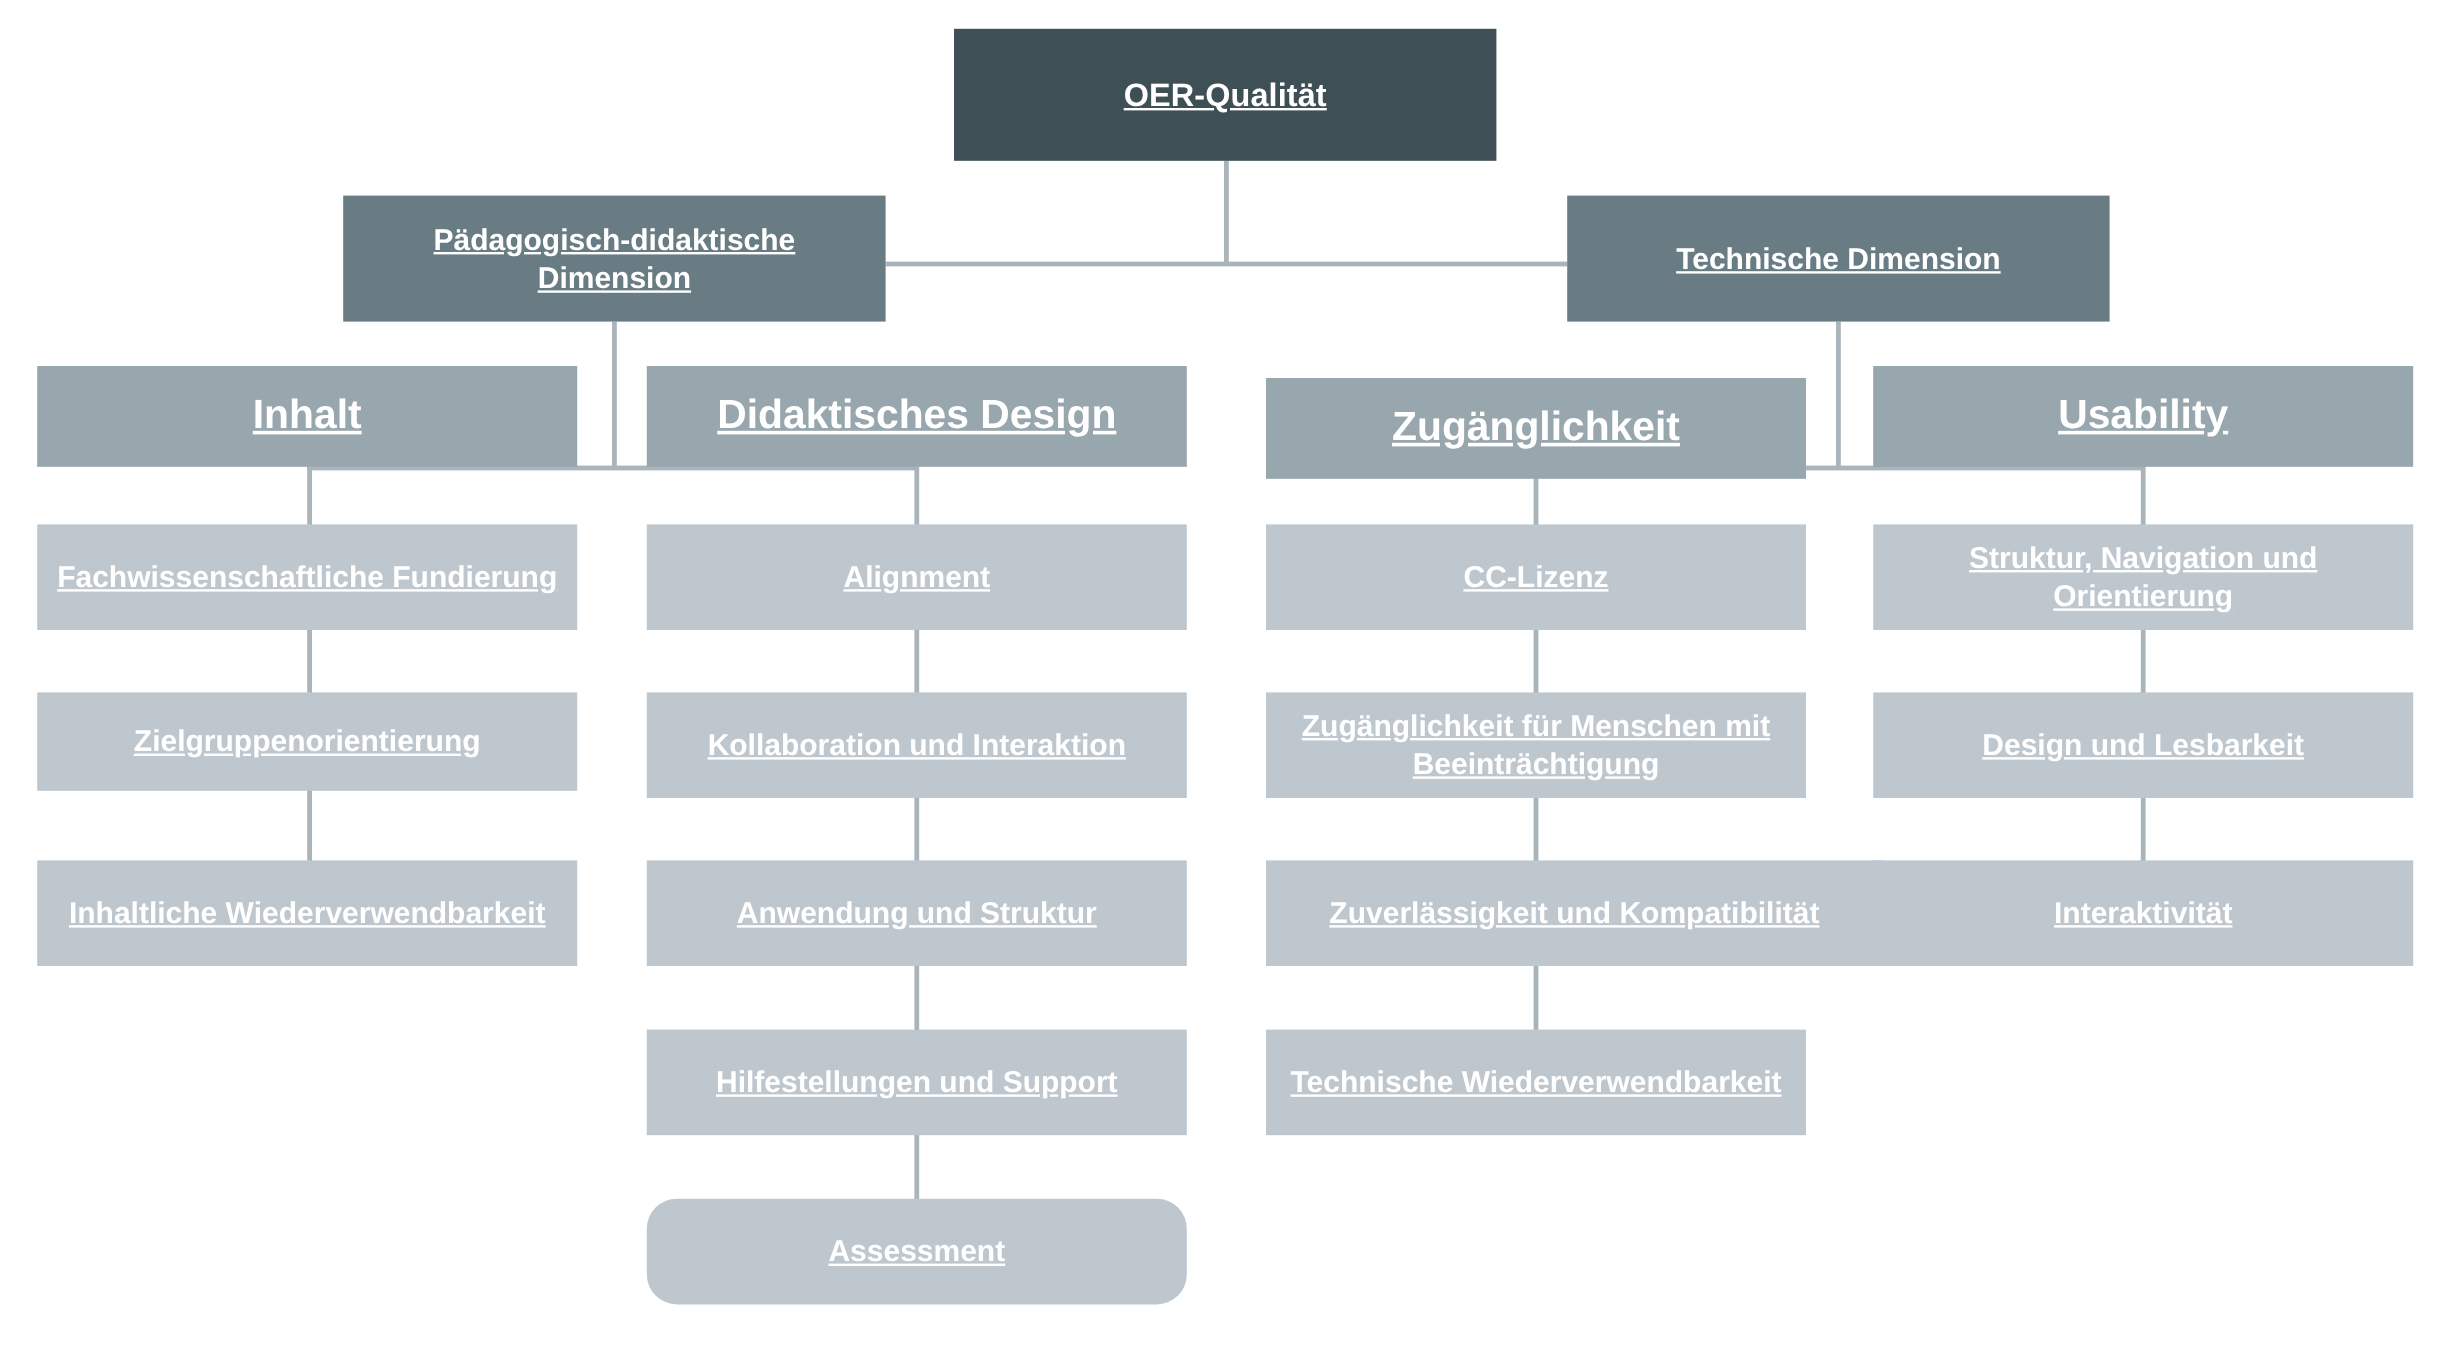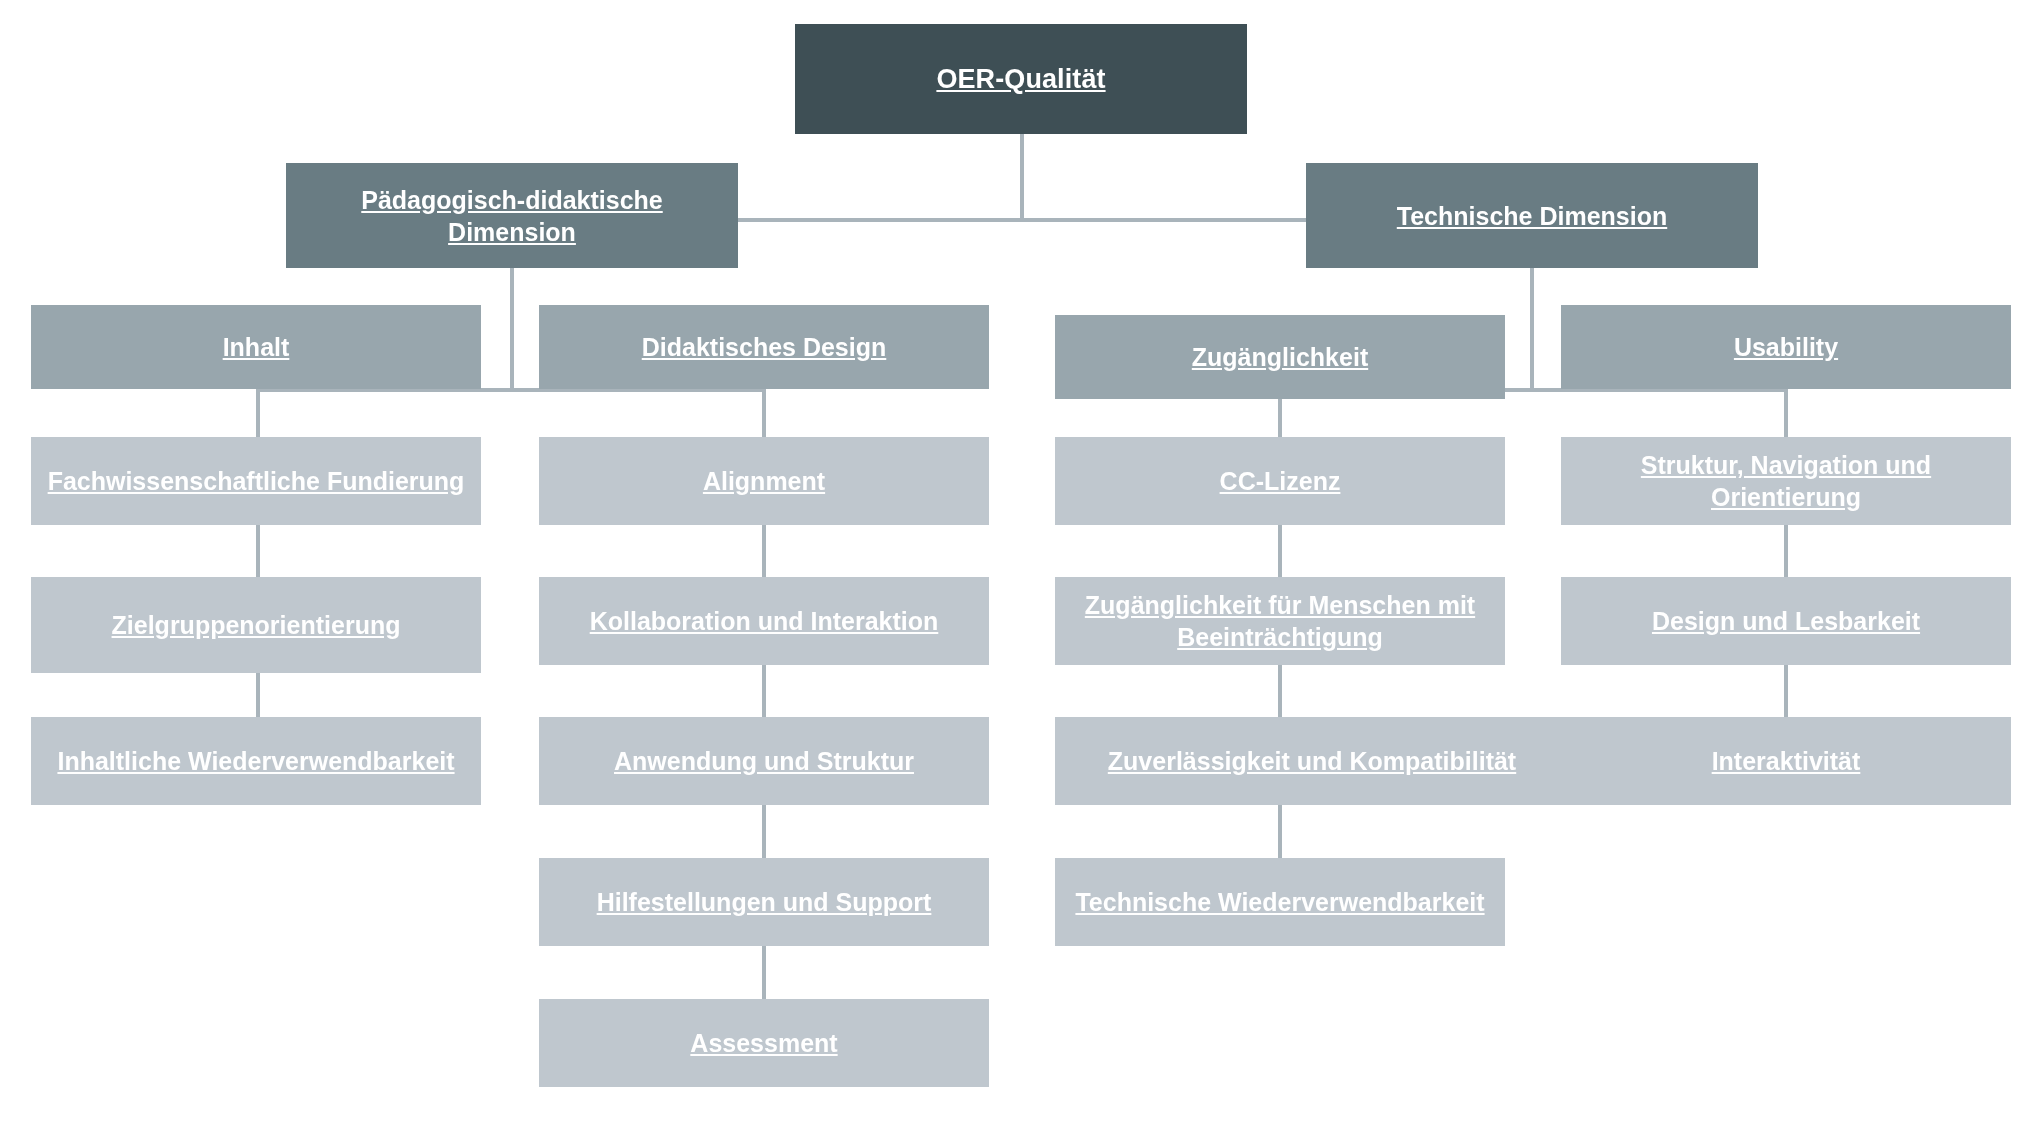--- a/index.html
+++ b/index.html
@@ -33,21 +33,21 @@
     background: #3E4F55;
     font-size: 27px;
     letter-spacing: 0.1px;
   }
   .node.level-dimension {
     background: #697C83;
     font-size: 25px;
   }
   .node.level-category {
     background: #98A6AD;
-    font-size: 25px;
+    font-size: 34px;
     text-align: right;
   }
   .node.level-criterion {
     background: #BFC7CE;
     font-size: 25px;
   }
   .connector {
     position: absolute;
     background: #A9B4BB;
     z-index: 1;
@@ -81,28 +81,28 @@
 
   <div class="node level-dimension" style="left:286px; top:163px; width:452px; height:105px;">Pädagogisch-didaktische Dimension</div>
   <div class="node level-dimension" style="left:1306px; top:163px; width:452px; height:105px;">Technische Dimension</div>
 
   <div class="node level-category" style="left:31px; top:305px; width:450px; height:84px;">Inhalt</div>
   <div class="node level-category" style="left:539px; top:305px; width:450px; height:84px;">Didaktisches Design</div>
   <div class="node level-category" style="left:1055px; top:315px; width:450px; height:84px;">Zugänglichkeit</div>
   <div class="node level-category" style="left:1561px; top:305px; width:450px; height:84px;">Usability</div>
 
   <div class="node level-criterion" style="left:31px; top:437px; width:450px; height:88px;">Fachwissenschaftliche Fundierung</div>
-  <div class="node level-criterion" style="left:31px; top:577px; width:450px; height:96px;">Zielgruppenorientierung</div>
+  <div class="node level-criterion" style="left:31px; top:577px; width:450px; height:82px;">Zielgruppenorientierung</div>
   <div class="node level-criterion" style="left:31px; top:717px; width:450px; height:88px;">Inhaltliche Wiederverwendbarkeit</div>
 
   <div class="node level-criterion" style="left:539px; top:437px; width:450px; height:88px;">Alignment</div>
   <div class="node level-criterion" style="left:539px; top:577px; width:450px; height:88px;">Kollaboration und Interaktion</div>
   <div class="node level-criterion" style="left:539px; top:717px; width:450px; height:88px;">Anwendung und Struktur</div>
   <div class="node level-criterion" style="left:539px; top:858px; width:450px; height:88px;">Hilfestellungen und Support</div>
-  <div class="node level-criterion" style="left:539px; top:999px; width:450px; height:88px;">Assessment</div>
+  <div class="node level-criterion" style="left:539px; top:999px; width:450px; height:88px;border-radius:25px;">Assessment</div>
 
   <div class="node level-criterion" style="left:1055px; top:437px; width:450px; height:88px;">CC-Lizenz</div>
   <div class="node level-criterion" style="left:1055px; top:577px; width:450px; height:88px;">Zugänglichkeit für Menschen mit Beeinträchtigung</div>
   <div class="node level-criterion" style="left:1055px; top:717px; width:514px; height:88px;">Zuverlässigkeit und Kompatibilität</div>
   <div class="node level-criterion" style="left:1055px; top:858px; width:450px; height:88px;">Technische Wiederverwendbarkeit</div>
 
   <div class="node level-criterion" style="left:1561px; top:437px; width:450px; height:88px;">Struktur, Navigation und Orientierung</div>
   <div class="node level-criterion" style="left:1561px; top:577px; width:450px; height:88px;">Design und Lesbarkeit</div>
   <div class="node level-criterion" style="left:1561px; top:717px; width:450px; height:88px;">Interaktivität</div>
 

